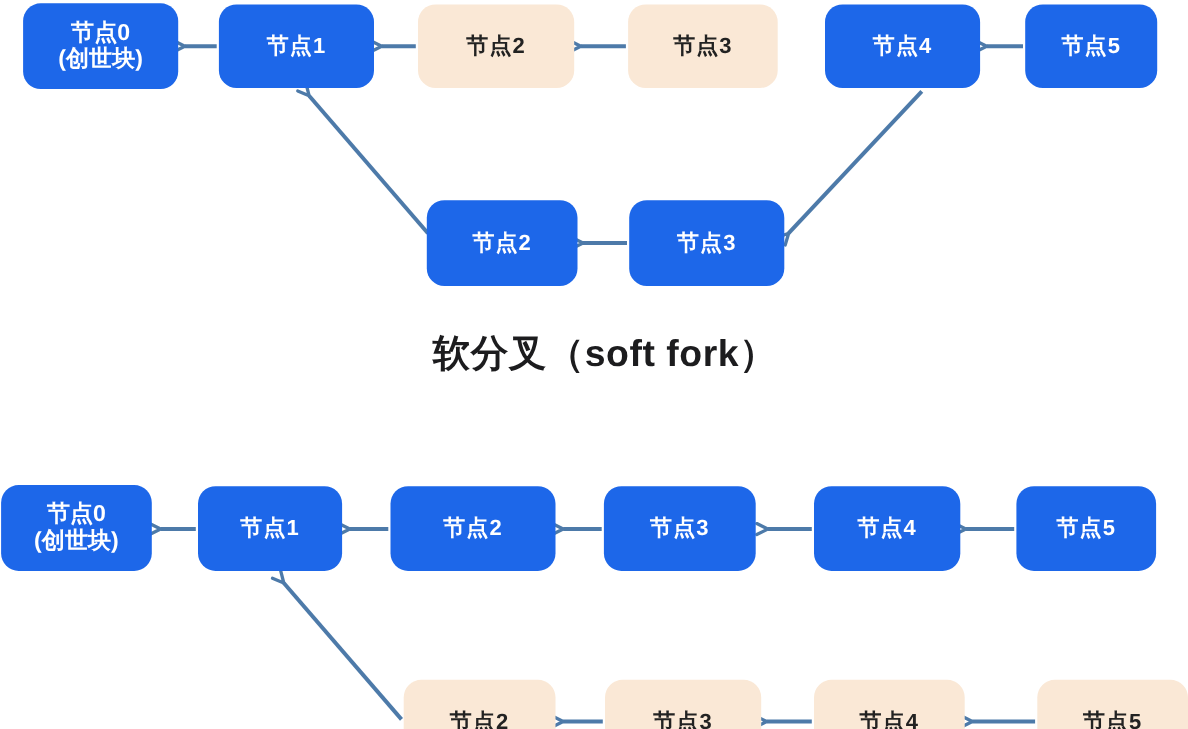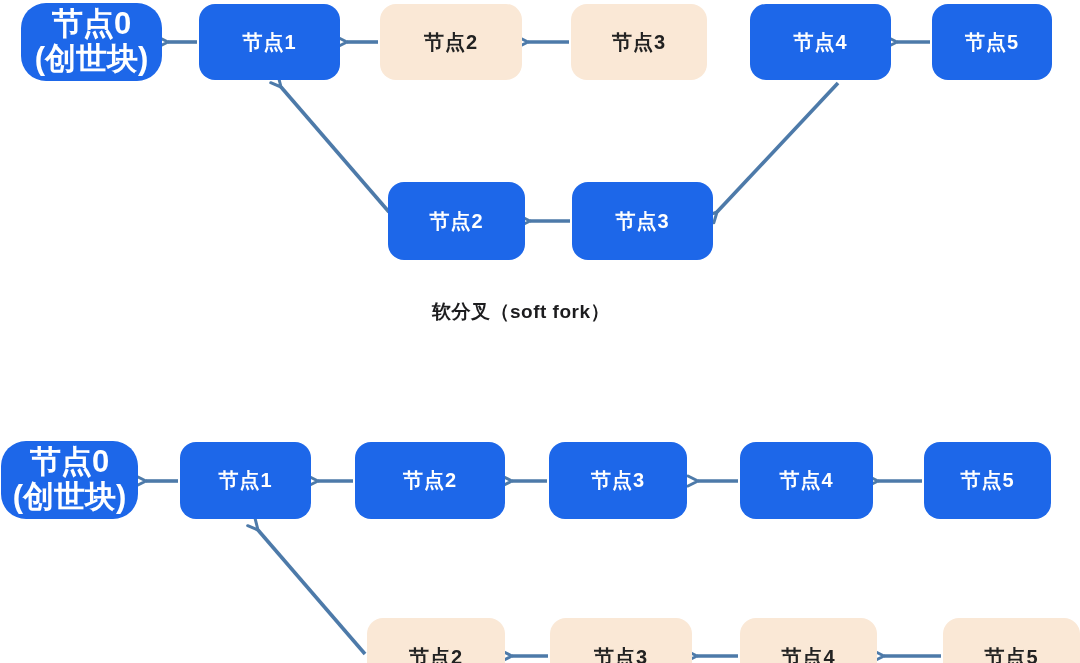--- a/index.html
+++ b/index.html
@@ -41,29 +41,29 @@
     display: flex;
     flex-direction: column;
     align-items: center;
     justify-content: center;
     font-size: 20px;
     font-weight: 600;
     line-height: 1.12;
     letter-spacing: 1px;
     text-align: center;
   }
-  .node.two-line { font-size: 31px; letter-spacing: 0; border-radius: 25px; }
+  .node.two-line { font-size: 21px; letter-spacing: 0; }
   .node-blue   { background: var(--blue-fill);  color: var(--blue-text); }
   .node-beige  { background: var(--beige-fill); color: var(--beige-text); }
   .caption {
     position: absolute;
-    left: 521px;
+    left: 550px;
     top: 299px;
     transform: translateX(-50%);
-    font-size: 19px;
+    font-size: 34px;
     font-weight: 600;
     color: var(--caption-color);
     white-space: nowrap;
     letter-spacing: 0.5px;
   }
 </style>
 </head>
 <body>
 
 <div id="canvas">

